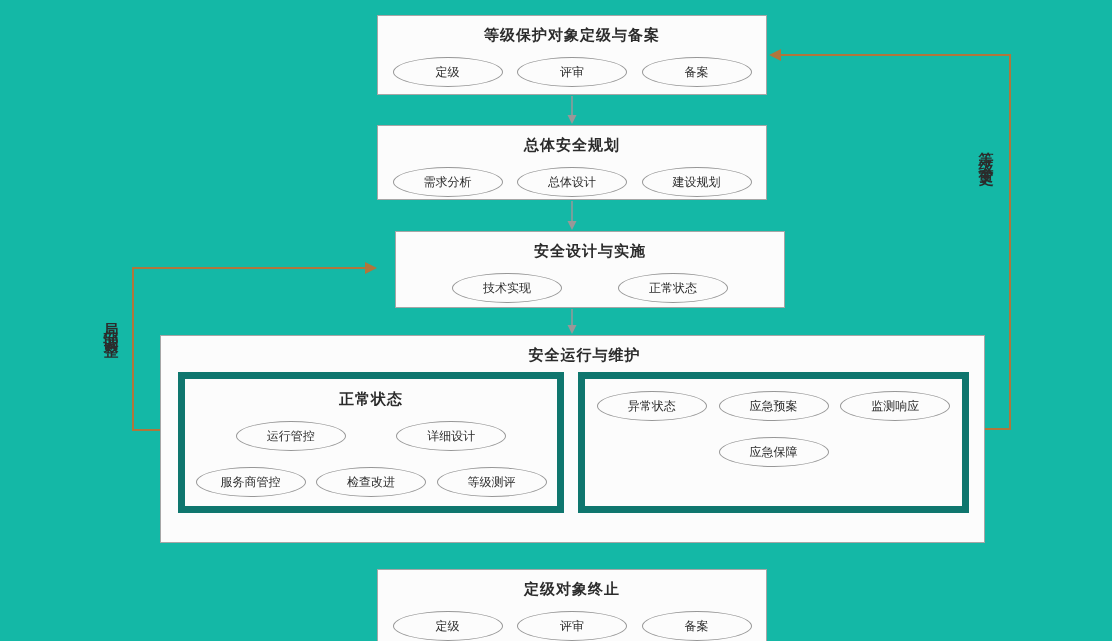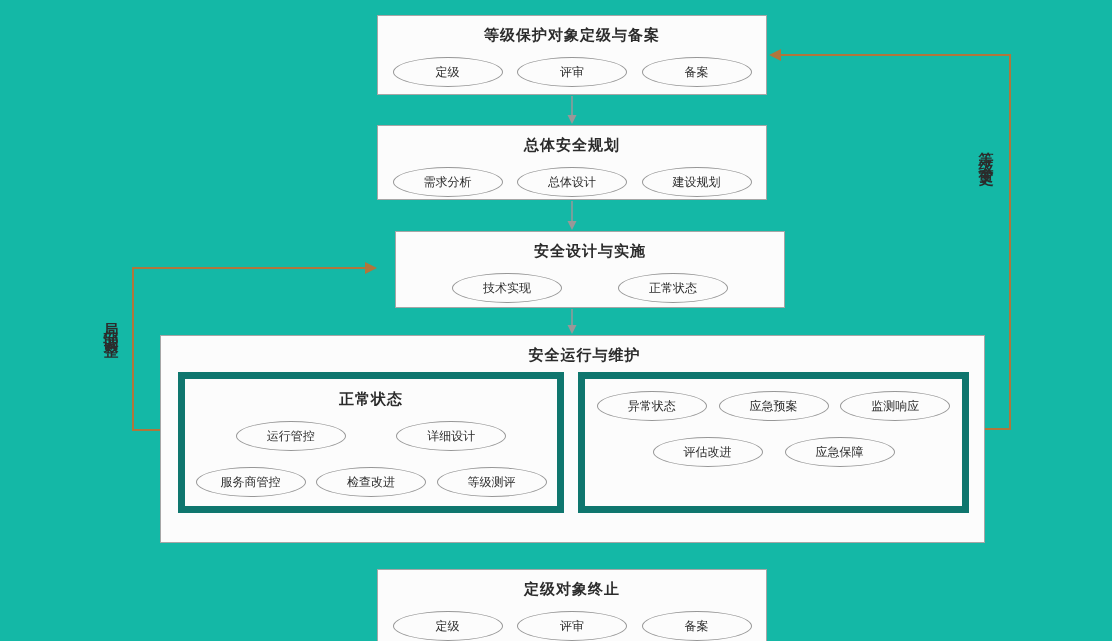--- a/index.html
+++ b/index.html
@@ -96,21 +96,20 @@
       </div>
     </div>
 
     <div class="subbox sub-abnormal">
       <div class="row">
         <div class="ellipse">异常状态</div>
         <div class="ellipse">应急预案</div>
         <div class="ellipse">监测响应</div>
       </div>
       <div class="row row2 row-center">
-        <div class="ellipse">评估改进</div>
         <div class="ellipse">应急保障</div>
       </div>
     </div>
   </div>
 
   <div class="box box5">
     <div class="box-title">定级对象终止</div>
     <div class="row">
       <div class="ellipse">定级</div>
       <div class="ellipse">评审</div>

